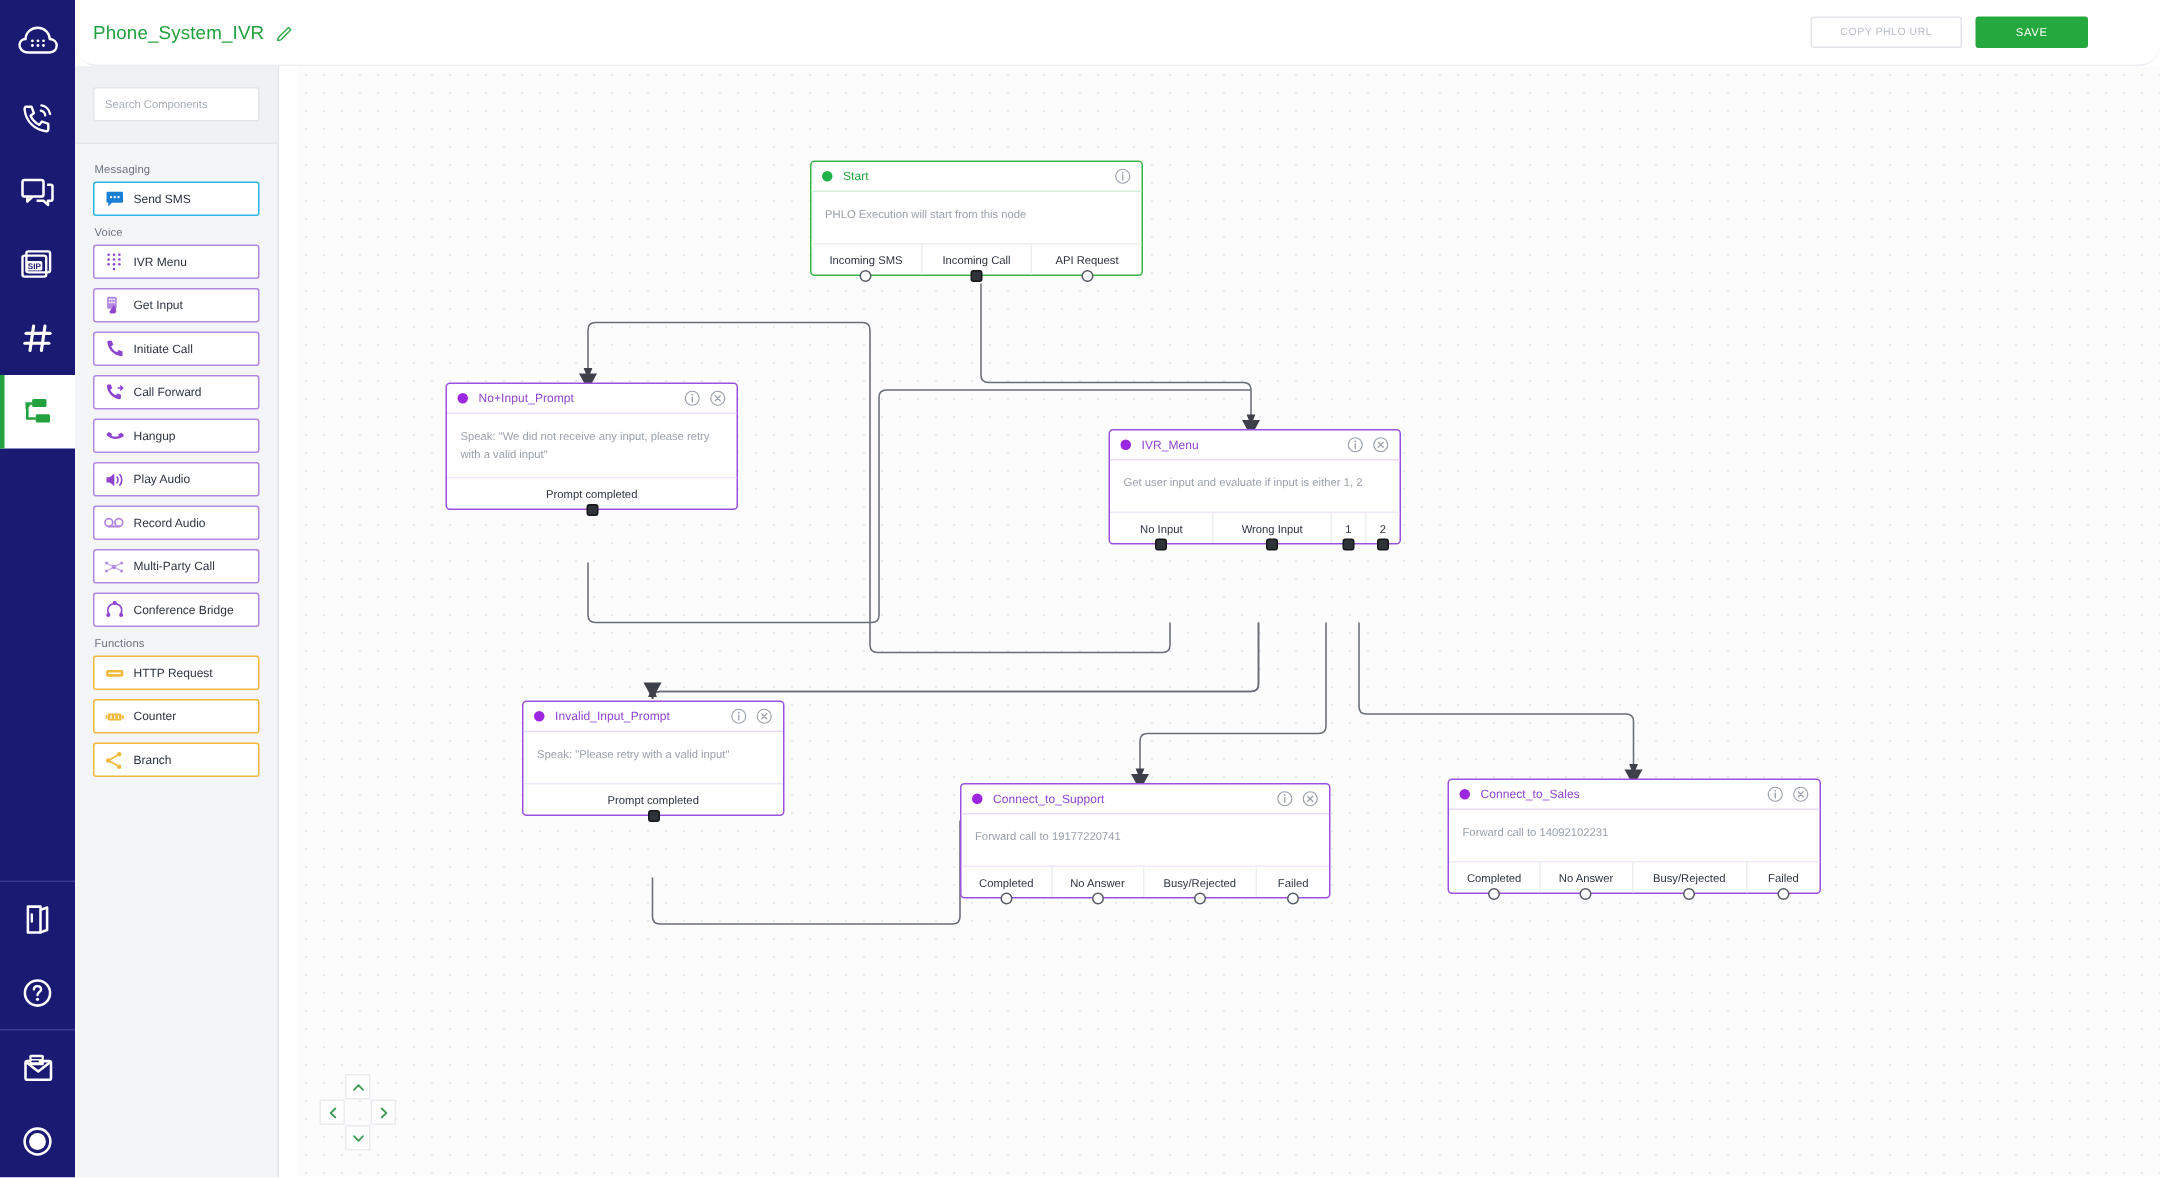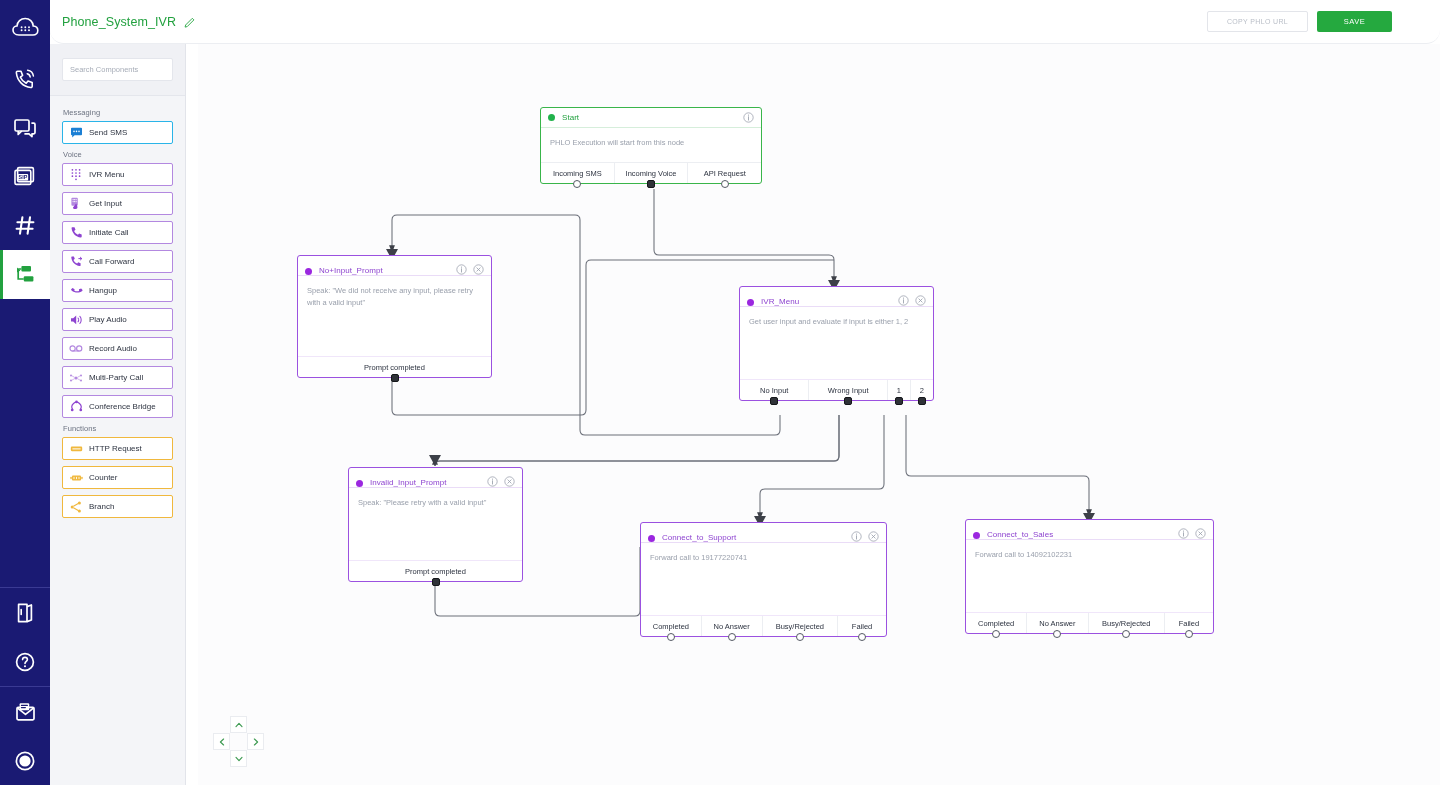--- a/index.html
+++ b/index.html
@@ -117,38 +117,38 @@
     position: absolute; background: #ffffff; border-radius: 3px;
     font-family: "Liberation Sans", sans-serif;
   }
   .node.green  { border: 1px solid #39b54a; }
   .node.purple { border: 1px solid #9b51e0; }
   .node-head {
     height: 20px; display: flex; align-items: center; padding: 0 7px;
     border-bottom: 1px solid #eceef2;
   }
   .node.green .node-head { border-bottom-color: #d6eedb; }
-  .node.purple .node-head { border-bottom-color: #eadcf7; align-items: flex-end; }
+  .node.purple .node-head { border-bottom-color: #eadcf7; }
   .dot { width: 7px; height: 7px; border-radius: 50%; flex: 0 0 7px; }
   .dot.green { background: #22b24c; }
   .dot.purple { background: #9b27e0; }
   .node-title { margin-left: 7px; font-size: 8px; letter-spacing: .05px; }
   .node.green .node-title { color: #22a13f; }
   .node.purple .node-title { color: #8e44d0; }
   .head-actions { margin-left: auto; display: flex; align-items: center; gap: 6px; }
   .hicon { width: 11px; height: 11px; cursor: pointer; display: block; }
   .node-body {
     padding: 9px 9px 10px 9px; font-size: 7.5px; color: #9aa0ac;
     line-height: 1.55; min-height: 34px;
   }
   .node-ports {
     display: flex; border-top: 1px solid #eceef2; height: 21px;
     align-items: center; position: relative;
   }
-  .node.purple .node-ports { border-top-color: #f0e6fa; margin-top: 38px; }
+  .node.purple .node-ports { border-top-color: #f0e6fa; }
   .port {
     flex: 1; text-align: center; font-size: 7.5px; color: #2d3340;
     position: relative; height: 100%; display: flex; align-items: center;
     justify-content: center;
   }
   .port + .port { border-left: 1px solid #eceef2; }
   .port .knob {
     position: absolute; left: 50%; bottom: -4.5px; transform: translateX(-50%);
     width: 8px; height: 8px; border-radius: 2px; box-sizing: border-box;
   }
@@ -511,21 +511,21 @@
           </svg>
         </span>
       </div>
       <div class="node-body">PHLO Execution will start from this node</div>
       <div class="node-ports">
         <div class="port">
           <span>Incoming SMS</span>
             <span class="knob open"></span>
         </div>
         <div class="port">
-          <span>Incoming Voice</span>
+          <span>Incoming Call</span>
             <span class="knob filled"></span>
         </div>
         <div class="port">
           <span>API Request</span>
             <span class="knob open"></span>
         </div>
       </div>
     </div>
 
     <div class="node purple" style="left:99px; top:211px; width:195px;">

